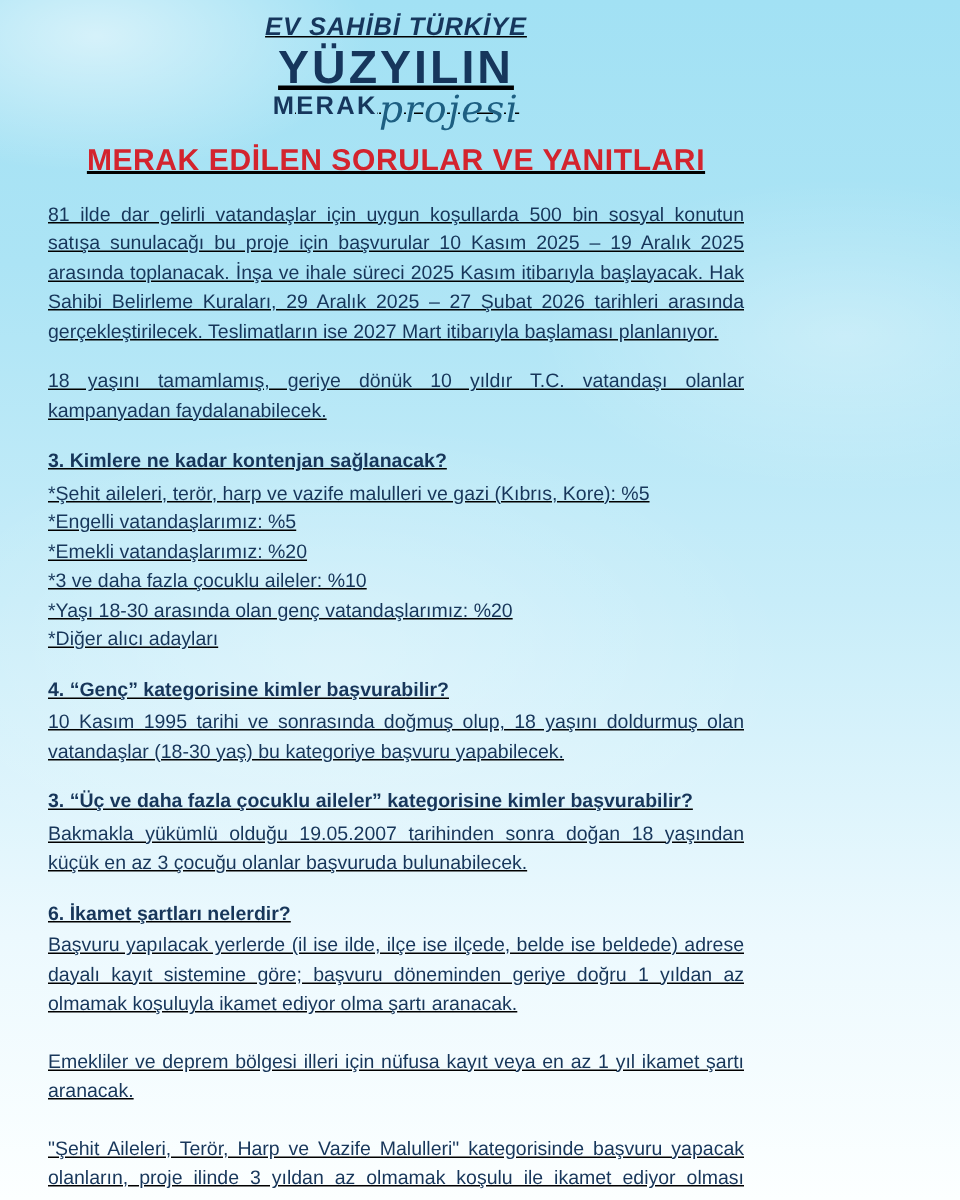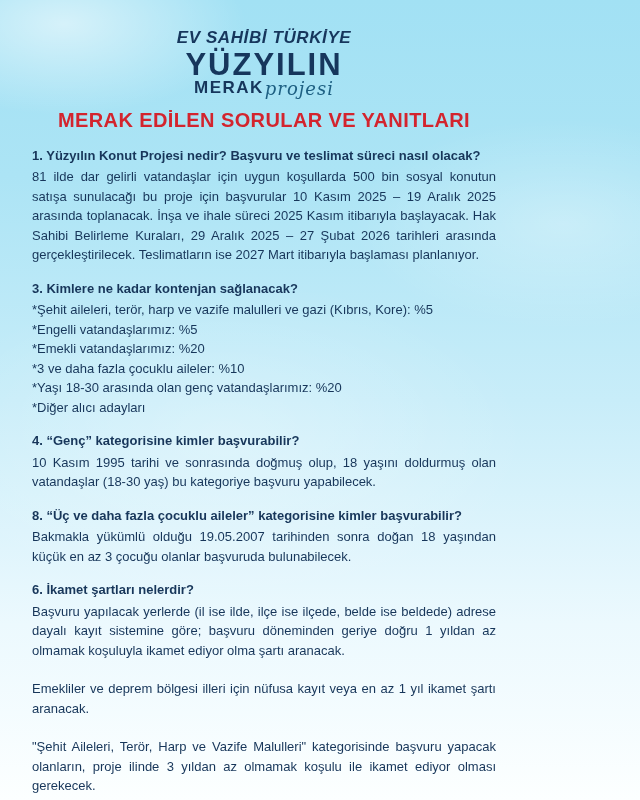--- a/index.html
+++ b/index.html
@@ -5,29 +5,29 @@
   html,body{margin:0;padding:0;}
   body{
     width:640px;height:800px;overflow:hidden;
     font-family:"Liberation Sans",sans-serif;
     background:
       radial-gradient(ellipse 260px 130px at 10% 3%, rgba(255,255,255,.55), rgba(255,255,255,0) 70%),
       radial-gradient(ellipse 300px 150px at 88% 28%, rgba(255,255,255,.30), rgba(255,255,255,0) 70%),
       radial-gradient(ellipse 420px 220px at 35% 55%, rgba(255,255,255,.28), rgba(255,255,255,0) 72%),
       linear-gradient(180deg,#a2e1f4 0%,#ace4f5 22%,#c8edf9 50%,#ecf9fe 78%,#fcffff 100%);
   }
-  .page{width:528px;height:800px;box-sizing:border-box;padding:28px 32px 0 32px;}
+  .page{width:528px;height:800px;box-sizing:border-box;padding:8px 32px 0 32px;text-decoration:underline;}
   
   .hdr{text-align:center;color:#16365c;}
   .hdr-l1{font-size:17px;font-weight:700;font-style:italic;letter-spacing:.6px;}
   .hdr-l2{font-size:31px;font-weight:900;letter-spacing:2px;line-height:1.02;margin-top:1px;}
   .hdr-l3{line-height:1;margin-top:-3px;}
   .hdr-l3 .konut{font-size:17px;font-weight:900;letter-spacing:1.5px;vertical-align:middle;}
   .hdr-l3 .projesi{
-    font-family:"DejaVu Serif",serif;font-style:italic;font-size:18px;
+    font-family:"DejaVu Serif",serif;font-style:italic;font-size:25px;
     color:#1d5f82;margin-left:1px;vertical-align:middle;position:relative;top:2px;letter-spacing:1px;margin-top:24px;
   }
   .page-title{
     text-align:center;color:#d3242e;font-weight:800;font-size:20px;
     letter-spacing:.4px;margin-top:13px;
   }
   
   .faq{color:#17365a;font-size:13px;line-height:19.5px;}
   .sec{margin-top:14px;}
   .q{font-weight:800;margin:0 0 2px 0;}
@@ -46,44 +46,44 @@
     <div class="hdr-l3">
       <span class="konut">MERAK</span><span class="projesi">projesi</span>
     </div>
   </div>
 
   <div class="page-title">MERAK EDİLEN SORULAR VE YANITLARI</div>
 
   <div class="faq">
 
     <div class="sec">
-      <div class="q">1. Yüzyılın Konut Projesi nedir? Başvuru ve teslimat süreci nasıl olacak?</div>
       <p class="a">81 ilde dar gelirli vatandaşlar için uygun koşullarda 500 bin sosyal konutun satışa sunulacağı bu proje için başvurular 10 Kasım 2025 – 19 Aralık 2025 arasında toplanacak. İnşa ve ihale süreci 2025 Kasım itibarıyla başlayacak. Hak Sahibi Belirleme Kuraları, 29 Aralık 2025 – 27 Şubat 2026 tarihleri arasında gerçekleştirilecek. Teslimatların ise 2027 Mart itibarıyla başlaması planlanıyor.</p>
     </div>
 
     <div class="sec">
+      <p class="a">18 yaşını tamamlamış, geriye dönük 10 yıldır T.C. vatandaşı olanlar kampanyadan faydalanabilecek.</p>
     </div>
 
     <div class="sec">
       <div class="q">3. Kimlere ne kadar kontenjan sağlanacak?</div>
       <div class="quota-line">*Şehit aileleri, terör, harp ve vazife malulleri ve gazi (Kıbrıs, Kore): %5</div>
       <div class="quota-line">*Engelli vatandaşlarımız: %5</div>
       <div class="quota-line">*Emekli vatandaşlarımız: %20</div>
       <div class="quota-line">*3 ve daha fazla çocuklu aileler: %10</div>
       <div class="quota-line">*Yaşı 18-30 arasında olan genç vatandaşlarımız: %20</div>
       <div class="quota-line">*Diğer alıcı adayları</div>
     </div>
 
     <div class="sec">
       <div class="q">4. “Genç” kategorisine kimler başvurabilir?</div>
       <p class="a">10 Kasım 1995 tarihi ve sonrasında doğmuş olup, 18 yaşını doldurmuş olan vatandaşlar (18-30 yaş) bu kategoriye başvuru yapabilecek.</p>
     </div>
 
     <div class="sec">
-      <div class="q">8. “Üç ve daha fazla çocuklu aileler” kategorisine kimler başvurabilir?</div>
+      <div class="q">3. “Üç ve daha fazla çocuklu aileler” kategorisine kimler başvurabilir?</div>
       <p class="a">Bakmakla yükümlü olduğu 19.05.2007 tarihinden sonra doğan 18 yaşından küçük en az 3 çocuğu olanlar başvuruda bulunabilecek.</p>
     </div>
 
     <div class="sec">
       <div class="q">6. İkamet şartları nelerdir?</div>
       <p class="a">Başvuru yapılacak yerlerde (il ise ilde, ilçe ise ilçede, belde ise beldede) adrese dayalı kayıt sistemine göre; başvuru döneminden geriye doğru 1 yıldan az olmamak koşuluyla ikamet ediyor olma şartı aranacak.</p>
       <p class="a">Emekliler ve deprem bölgesi illeri için nüfusa kayıt veya en az 1 yıl ikamet şartı aranacak.</p>
       <p class="a">"Şehit Aileleri, Terör, Harp ve Vazife Malulleri" kategorisinde başvuru yapacak olanların, proje ilinde 3 yıldan az olmamak koşulu ile ikamet ediyor olması gerekecek.</p>
     </div>
 

